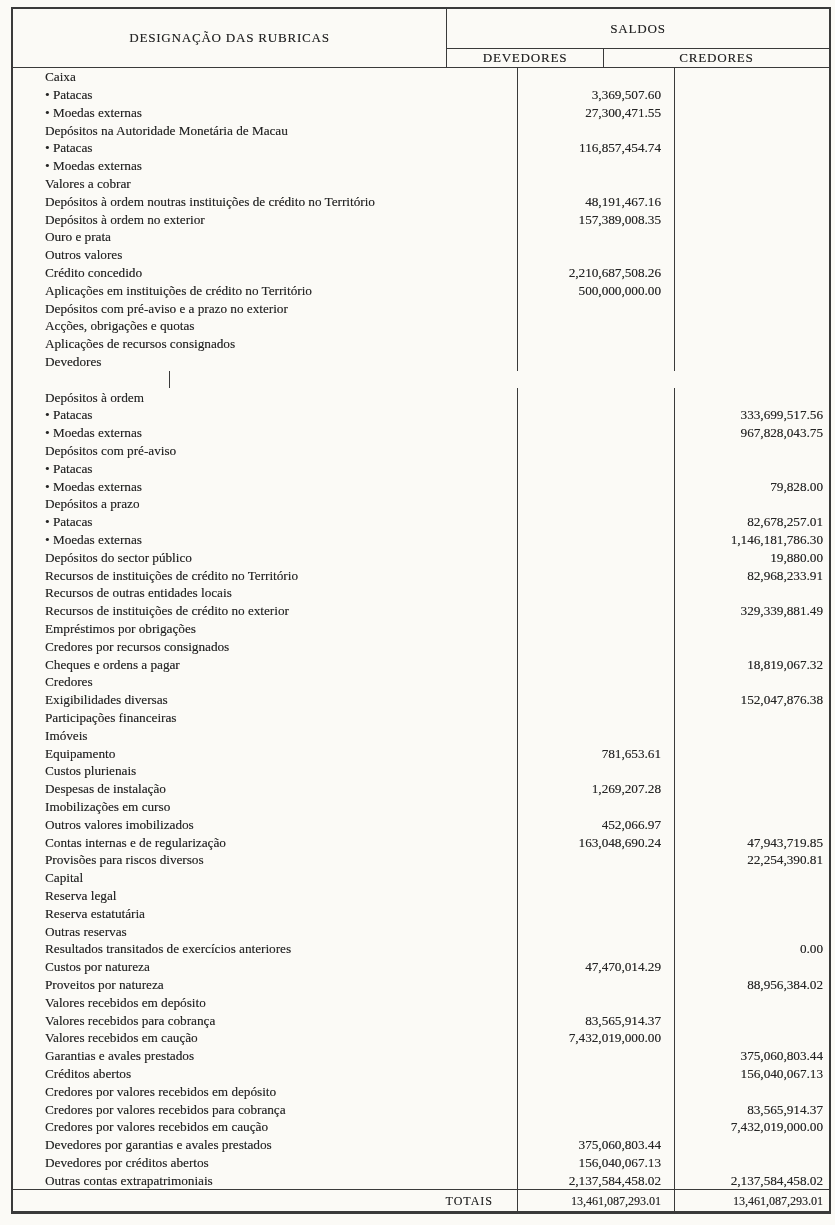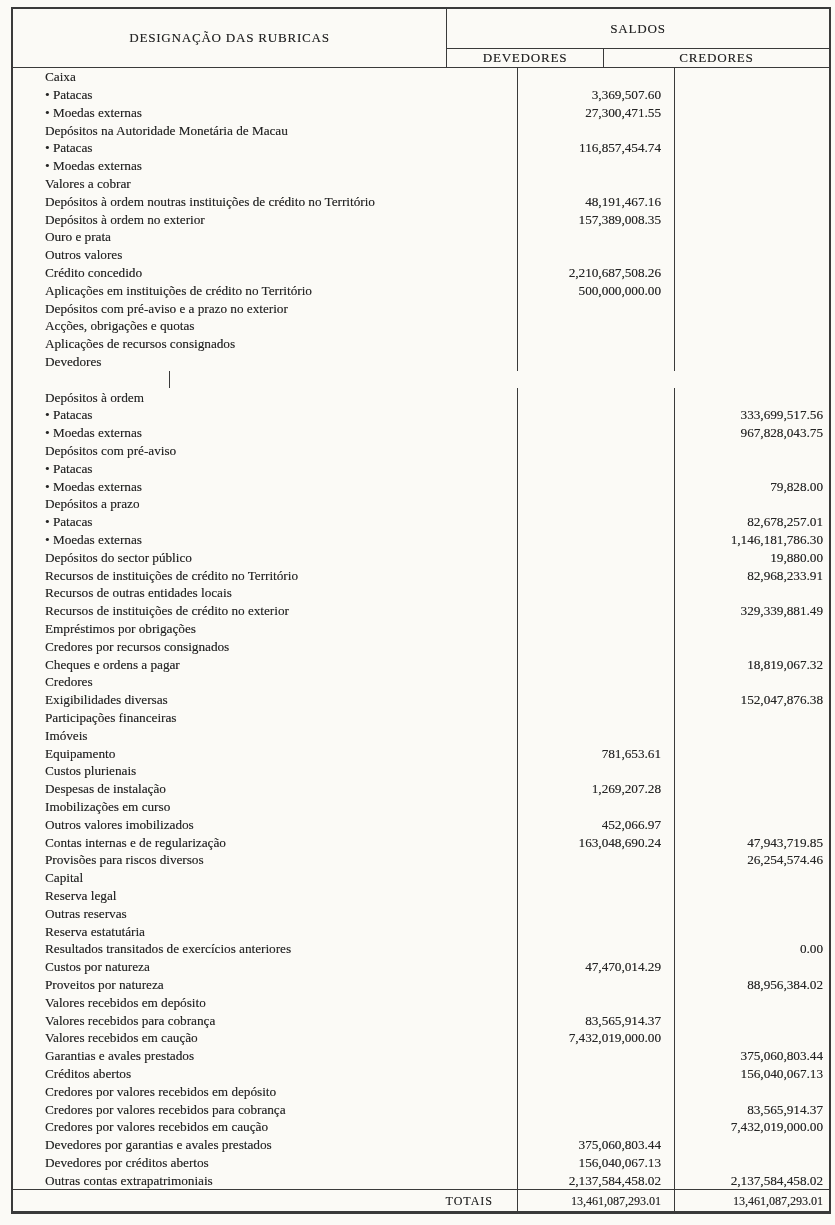--- a/index.html
+++ b/index.html
@@ -390,43 +390,43 @@
 
   <div class="trow">
     <div class="c-label">Contas internas e de regularização</div>
     <div class="c-dev">163,048,690.24</div>
     <div class="c-cred">47,943,719.85</div>
   </div>
 
   <div class="trow">
     <div class="c-label">Provisões para riscos diversos</div>
     <div class="c-dev"></div>
-    <div class="c-cred">26,254,574.46</div>
+    <div class="c-cred">22,254,390.81</div>
   </div>
 
   <div class="trow">
     <div class="c-label">Capital</div>
     <div class="c-dev"></div>
     <div class="c-cred"></div>
   </div>
 
   <div class="trow">
     <div class="c-label">Reserva legal</div>
     <div class="c-dev"></div>
     <div class="c-cred"></div>
   </div>
 
   <div class="trow">
+    <div class="c-label">Reserva estatutária</div>
+    <div class="c-dev"></div>
+    <div class="c-cred"></div>
+  </div>
+
+  <div class="trow">
     <div class="c-label">Outras reservas</div>
-    <div class="c-dev"></div>
-    <div class="c-cred"></div>
-  </div>
-
-  <div class="trow">
-    <div class="c-label">Reserva estatutária</div>
     <div class="c-dev"></div>
     <div class="c-cred"></div>
   </div>
 
   <div class="trow">
     <div class="c-label">Resultados transitados de exercícios anteriores</div>
     <div class="c-dev"></div>
     <div class="c-cred">0.00</div>
   </div>
 

